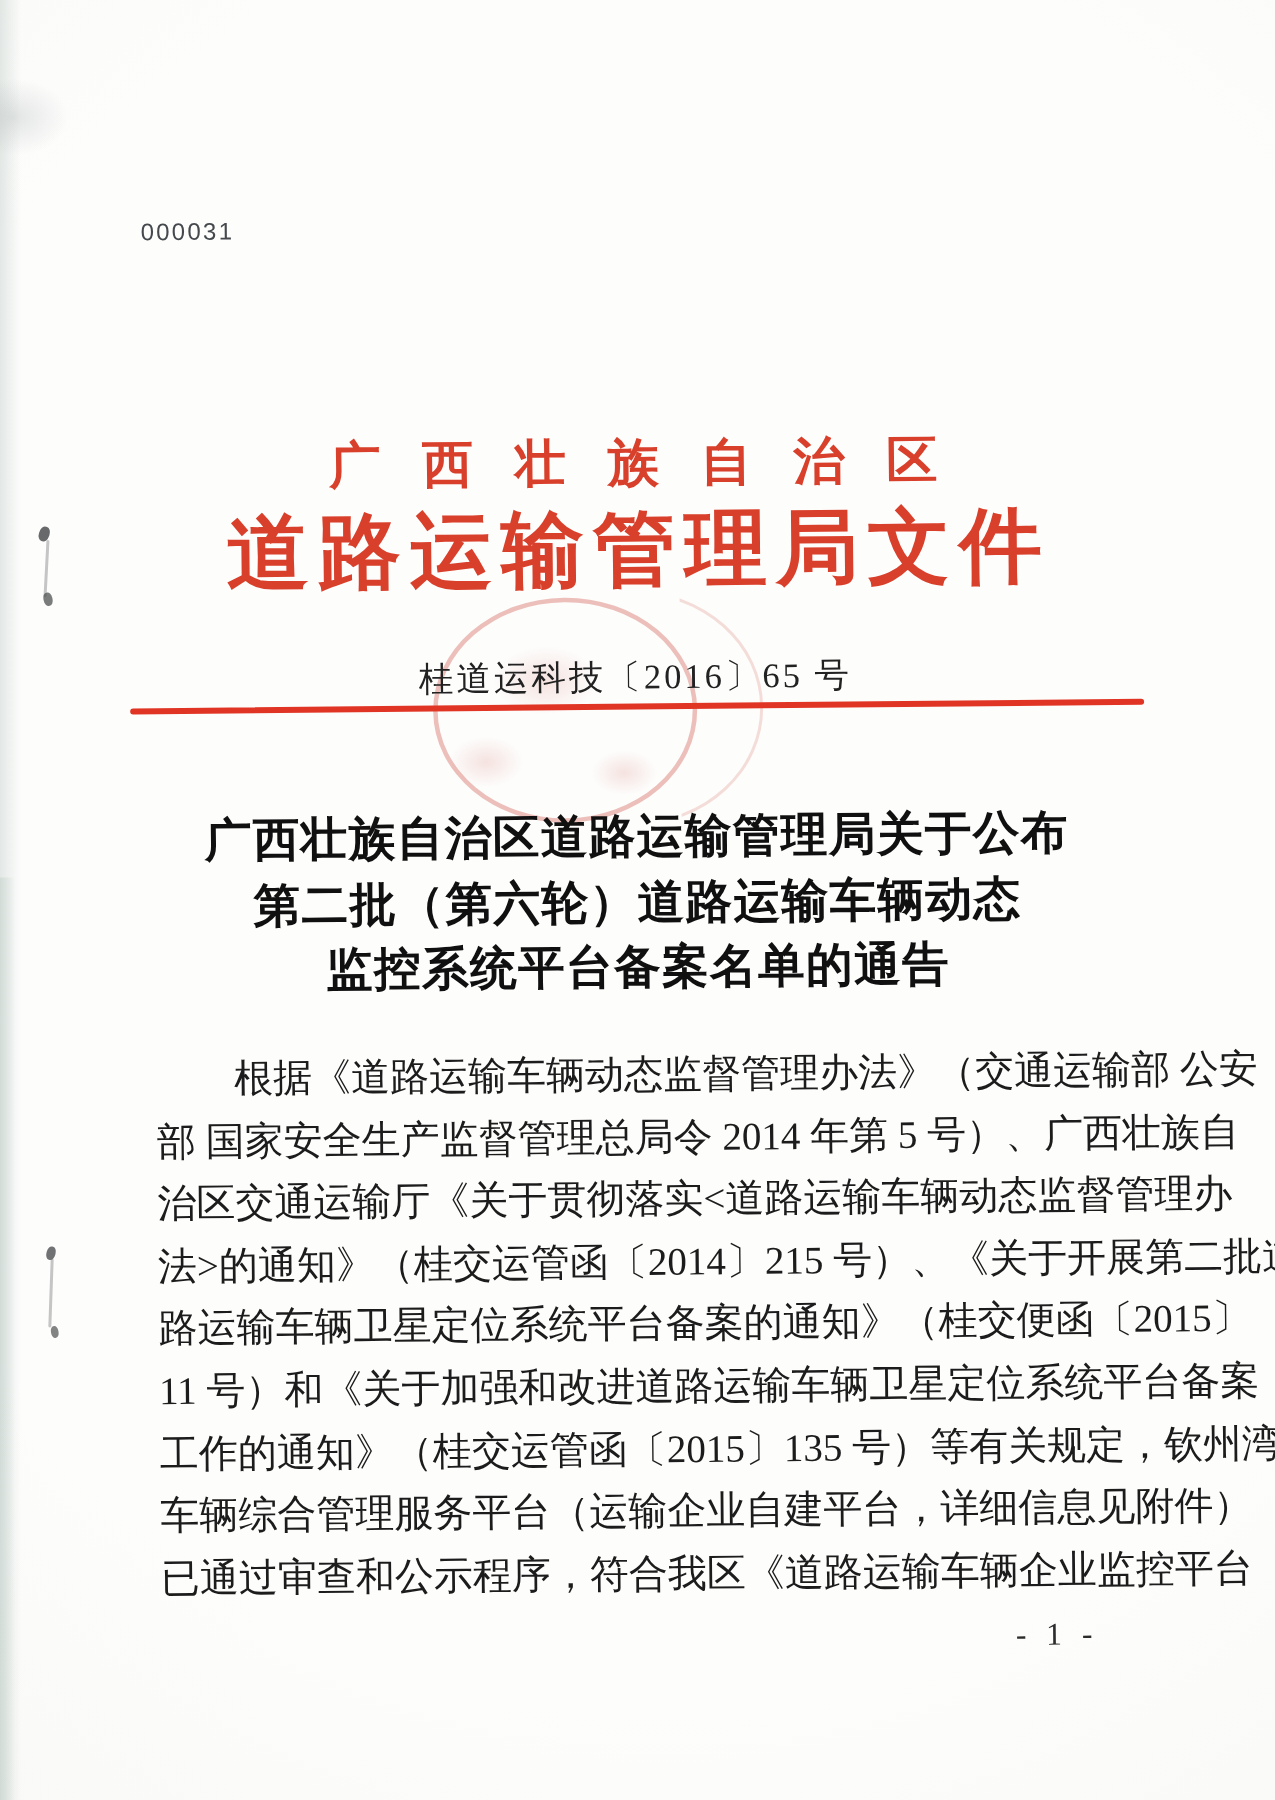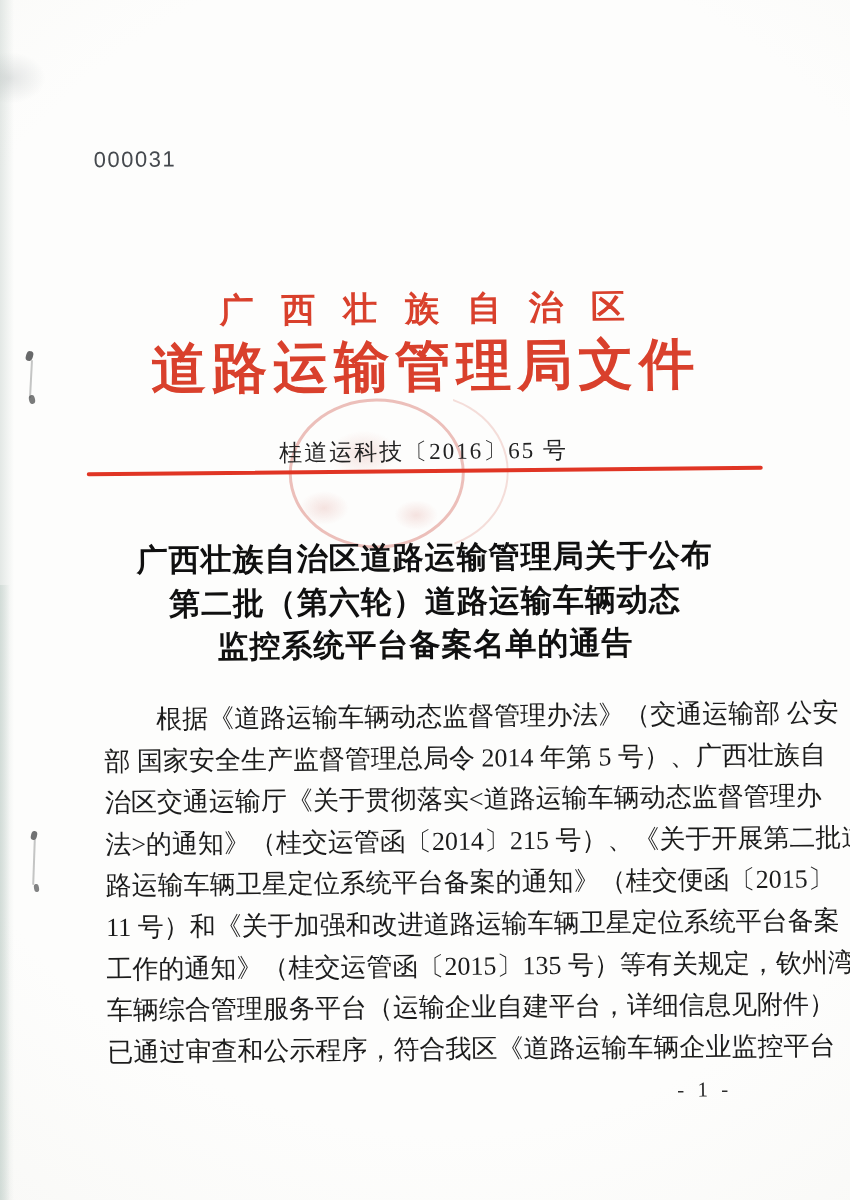--- a/index.html
+++ b/index.html
@@ -37,21 +37,21 @@
 
   
   .content{
     position:absolute;left:0;top:0;width:850px;height:1200px;
     transform:rotate(-0.55deg);transform-origin:430px 600px;
     color:#1d1d1d;
   }
   .serial{
     position:absolute;left:98px;top:144px;
     font-family:"Liberation Sans","DejaVu Sans",sans-serif;
-    font-size:22px;letter-spacing:1.5px;color:#45494e;
+    font-size:16px;letter-spacing:1.5px;color:#45494e;
   }
   .lh-line1{
     position:absolute;left:0;top:286px;width:850px;text-align:center;
     font-size:34px;font-weight:bold;
   }
   .lh-line1 .sp{letter-spacing:0.82em;margin-right:-0.82em;}
   .lh-line2{
     position:absolute;left:0;top:330px;width:850px;text-align:center;
     font-size:55px;font-weight:bold;
   }

